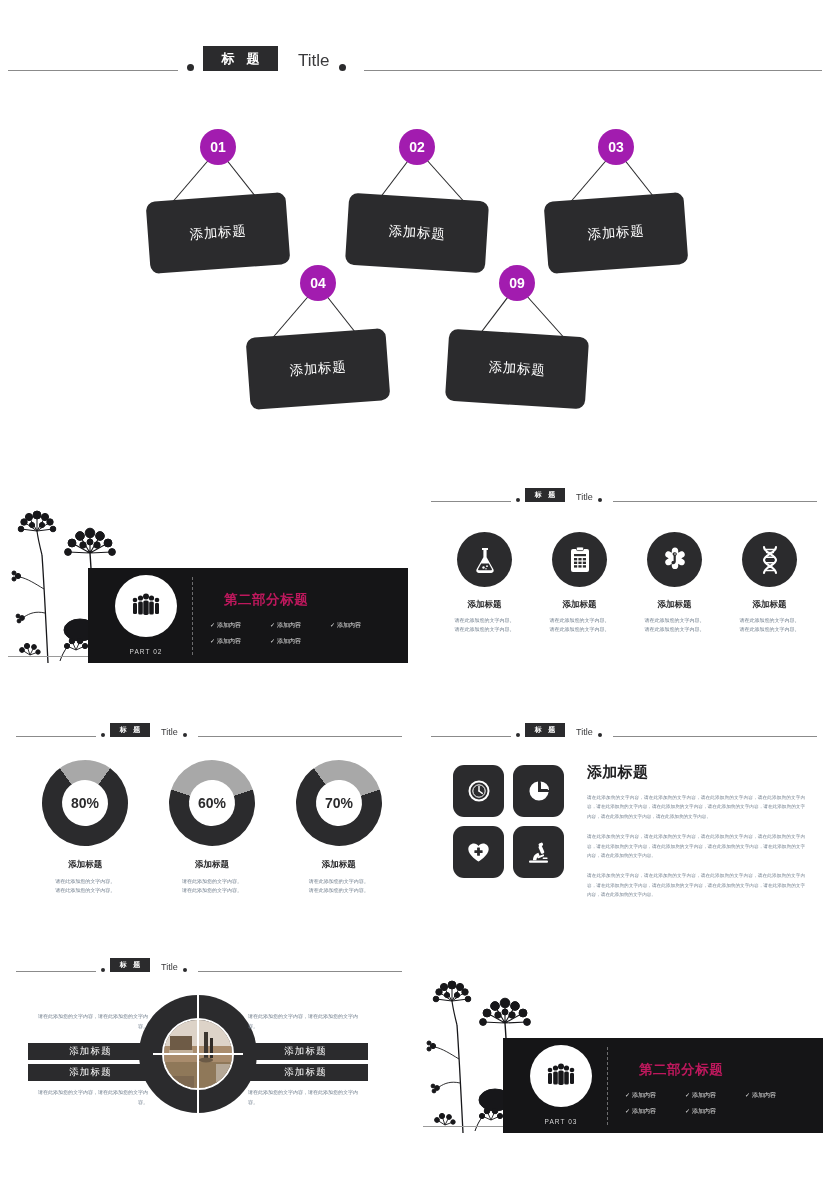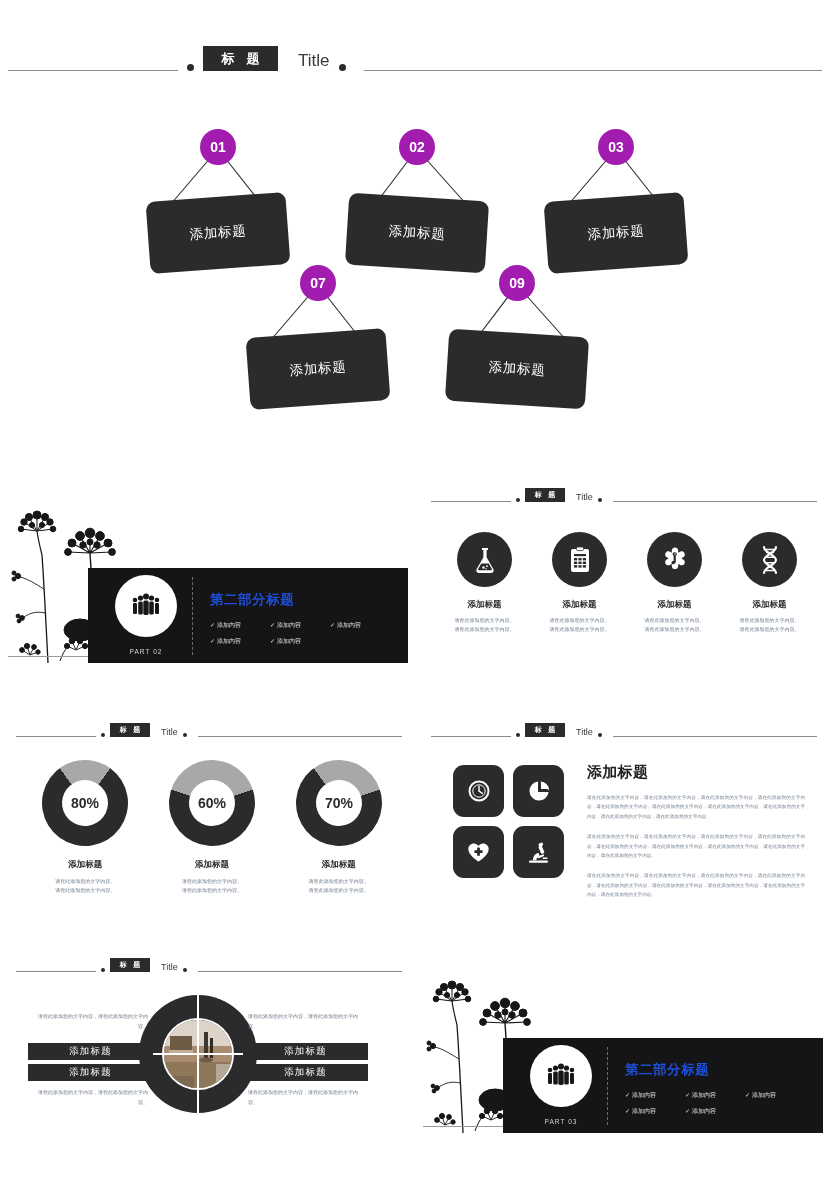--- a/index.html
+++ b/index.html
@@ -75,21 +75,21 @@
   }
   .divider .partlab {
     position:absolute; left:115px; bottom:50px; width:62px; text-align:center;
     color:#d8d8d8; font-size:6.5px; letter-spacing:.16em;
   }
   .divider .vdash {
     position:absolute; left:192px; bottom:50px; width:0; height:78px;
     border-left:1px dashed #6c6c6e;
   }
   .divider .dtitle {
-    position:absolute; left:210px; bottom:96px; color:#1d4ed8;
+    position:absolute; left:224px; bottom:96px; color:#be185d;
     font-size:13.5px; font-weight:700; letter-spacing:.04em;text-align:center;
   }
   .divider .dlist { position:absolute; left:210px; bottom:52px; width:180px;
                     display:flex; flex-wrap:wrap; }
   .divider .dlist span {
     color:#e2e2e2; font-size:6px; width:60px; margin-bottom:7px; white-space:nowrap;
   }
   .divider .dlist span::before { content:"\2713"; margin-right:2px; font-size:6px; }
 
   
@@ -200,21 +200,21 @@
       </svg>
       <div class="num">03</div>
       <div class="plate">添加标题</div>
     </div>
 
     <div class="hang rot-l" style="left:248px; top:265px; width:140px;">
       <svg class="strings" viewBox="0 0 140 80">
         <line x1="70" y1="6" x2="22" y2="62" stroke="#2b2b2d" stroke-width="1.1"></line>
         <line x1="70" y1="6" x2="122" y2="72" stroke="#2b2b2d" stroke-width="1.1"></line>
       </svg>
-      <div class="num">07</div>
+      <div class="num">04</div>
       <div class="plate">添加标题</div>
     </div>
 
     <div class="hang rot-r" style="left:447px; top:265px; width:140px;">
       <svg class="strings" viewBox="0 0 140 80">
         <line x1="70" y1="6" x2="20" y2="72" stroke="#2b2b2d" stroke-width="1.1"></line>
         <line x1="70" y1="6" x2="120" y2="62" stroke="#2b2b2d" stroke-width="1.1"></line>
       </svg>
       <div class="num">09</div>
       <div class="plate">添加标题</div>

